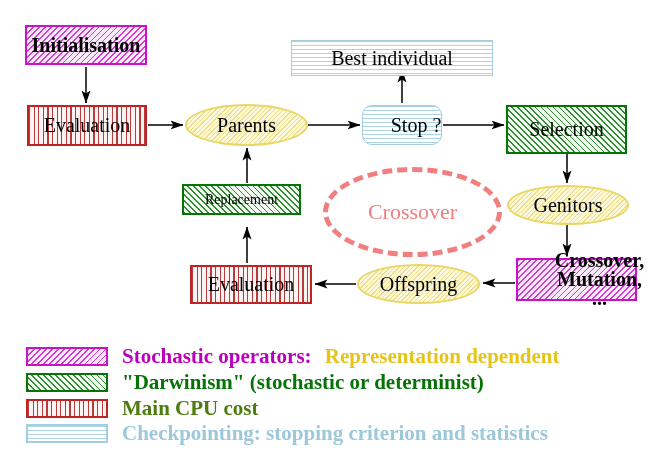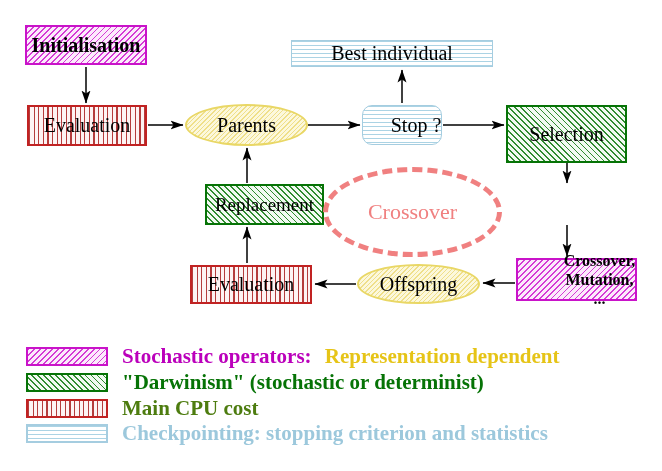--- a/index.html
+++ b/index.html
@@ -36,21 +36,21 @@
   .stripe-cyan{
     background:repeating-linear-gradient(180deg,#abd3e4 0,#abd3e4 1px,#ffffff 1px,#ffffff 4px);
     border:2px solid #a5cde0;
   }
   .ellipse-yellow{
     background:repeating-linear-gradient(135deg,#efdf8a 0,#efdf8a 1px,#fcf8dc 1px,#fcf8dc 3.2px);
     border:2px solid #e9d765;
     border-radius:50%;
   }
   .rounded{border-radius:10px;}
-  .two-line{font-size:16px;line-height:19px;white-space:normal;padding-left:46px;}
+  .two-line{font-size:20px;line-height:19px;white-space:normal;padding-left:46px;}
   .generation-ellipse{
     position:absolute;
     box-sizing:border-box;
     border:5px dashed #f08080;
     border-radius:50%;
     display:flex;align-items:center;justify-content:center;
     color:#f08080;font-size:22px;
   }
   #arrow-layer{position:absolute;left:0;top:0;width:662px;height:471px;pointer-events:none;}
   #arrow-layer line{stroke:#000000;stroke-width:1.5;}
@@ -89,39 +89,40 @@
     <line x1="247" y1="263" x2="247" y2="227" marker-end="url(#ah)"></line>
     <line x1="247" y1="183" x2="247" y2="148" marker-end="url(#ah)"></line>
   </svg>
 
   <div class="node hatch-magenta" style="left:25px;top:25px;width:122px;height:40px;">Initialisation</div>
 
   <div class="node stripe-red" style="left:27px;top:105px;width:120px;height:41px;">Evaluation</div>
 
   <div class="node ellipse-yellow" style="left:185px;top:104px;width:123px;height:42px;">Parents</div>
 
-  <div class="node stripe-cyan" style="left:291px;top:40px;width:202px;height:27px;border-width:1.5px;">Best individual</div>
+  <div class="node stripe-cyan" style="left:291px;top:40px;width:202px;height:36px;border-width:1.5px;">Best individual</div>
 
   <div class="node stripe-cyan rounded" style="left:362px;top:105px;width:80px;height:40px;border-width:1.5px;padding-left:28px;">Stop ?</div>
 
-  <div class="node hatch-green" style="left:506px;top:105px;width:121px;height:58px;">Selection</div>
+  <div class="node hatch-green" style="left:506px;top:105px;width:121px;height:49px;">Selection</div>
 
+  <div class="node ellipse-yellow" style="left:507px;top:185px;width:122px;height:40px;">Genitors</div>
 
   <div class="node hatch-magenta two-line" style="left:516px;top:258px;width:121px;height:43px;">
     <div>
       <div>Crossover,</div>
       <div>Mutation, ...</div>
     </div>
   </div>
 
   <div class="node ellipse-yellow" style="left:357px;top:264px;width:123px;height:40px;">Offspring</div>
 
   <div class="node stripe-red" style="left:190px;top:265px;width:122px;height:39px;">Evaluation</div>
 
-  <div class="node hatch-green" style="left:205px;top:184px;width:119px;height:41px;font-size:19px;">Replacement</div>
+  <div class="node hatch-green" style="left:182px;top:184px;width:119px;height:31px;font-size:14px;">Replacement</div>
 
   <div class="generation-ellipse" style="left:323px;top:167px;width:179px;height:90px;">Crossover</div>
 
   <div class="legend-swatch hatch-magenta" style="left:26px;top:347px;"></div>
   <div class="legend-text" style="top:347px;">
     <span class="t-magenta">Stochastic operators:</span>
     <span class="t-yellow" style="margin-left:8px;">Representation dependent</span>
   </div>
 
   <div class="legend-swatch hatch-green" style="left:26px;top:373px;"></div>

